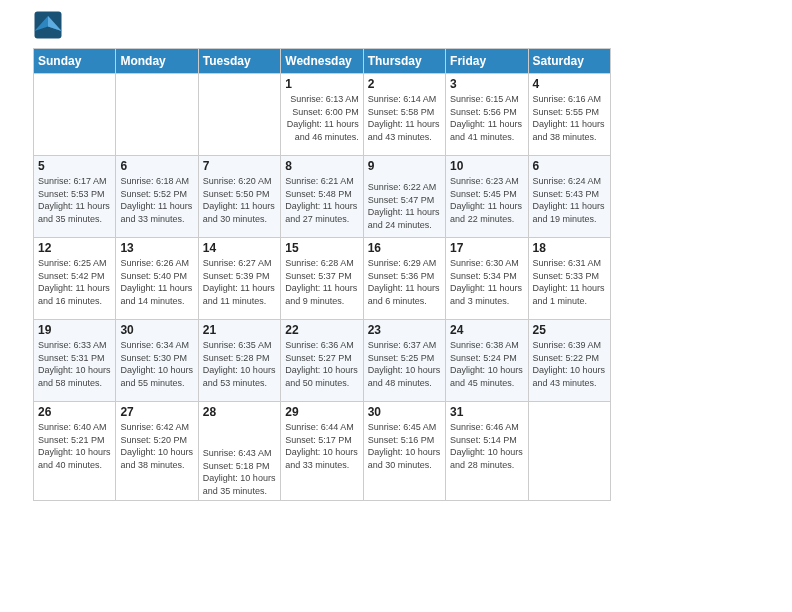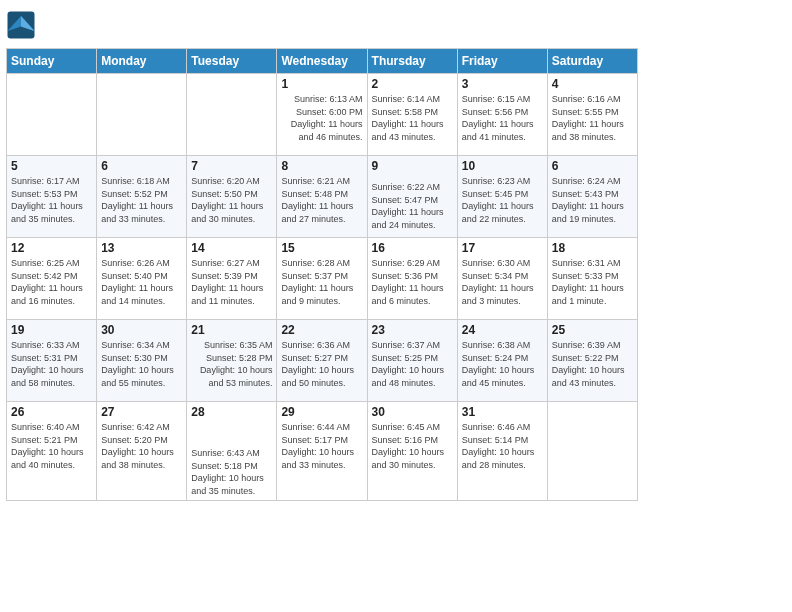--- a/index.html
+++ b/index.html
@@ -7,21 +7,21 @@
       font-family: Arial, sans-serif;
       background: #fff;
       width: 792px;
       height: 612px;
       overflow: hidden;
     }
     .page {
       width: 644px;
       height: 612px;
       background: #fff;
-      padding: 10px 6px;
+      padding: 10px 33px;
     }
     .header {
       display: flex;
       justify-content: space-between;
       align-items: flex-start;
       margin-bottom: 8px;
     }
     .logo {
       display: flex;
       align-items: center;
@@ -277,21 +277,21 @@
           </td>
           <td>
             <span class="day-number">30</span>
             <div class="day-info" style="white-space: pre-line;">Sunrise: 6:34 AM
 Sunset: 5:30 PM
 Daylight: 10 hours
 and 55 minutes.</div>
           </td>
           <td>
             <span class="day-number">21</span>
-            <div class="day-info" style="white-space: pre-line; text-align: right;">Sunrise: 6:35 AM
+            <div class="day-info" style="white-space: pre-line;">Sunrise: 6:35 AM
 Sunset: 5:28 PM
 Daylight: 10 hours
 and 53 minutes.</div>
           </td>
           <td>
             <span class="day-number">22</span>
             <div class="day-info" style="white-space: pre-line;">Sunrise: 6:36 AM
 Sunset: 5:27 PM
 Daylight: 10 hours
 and 50 minutes.</div>

